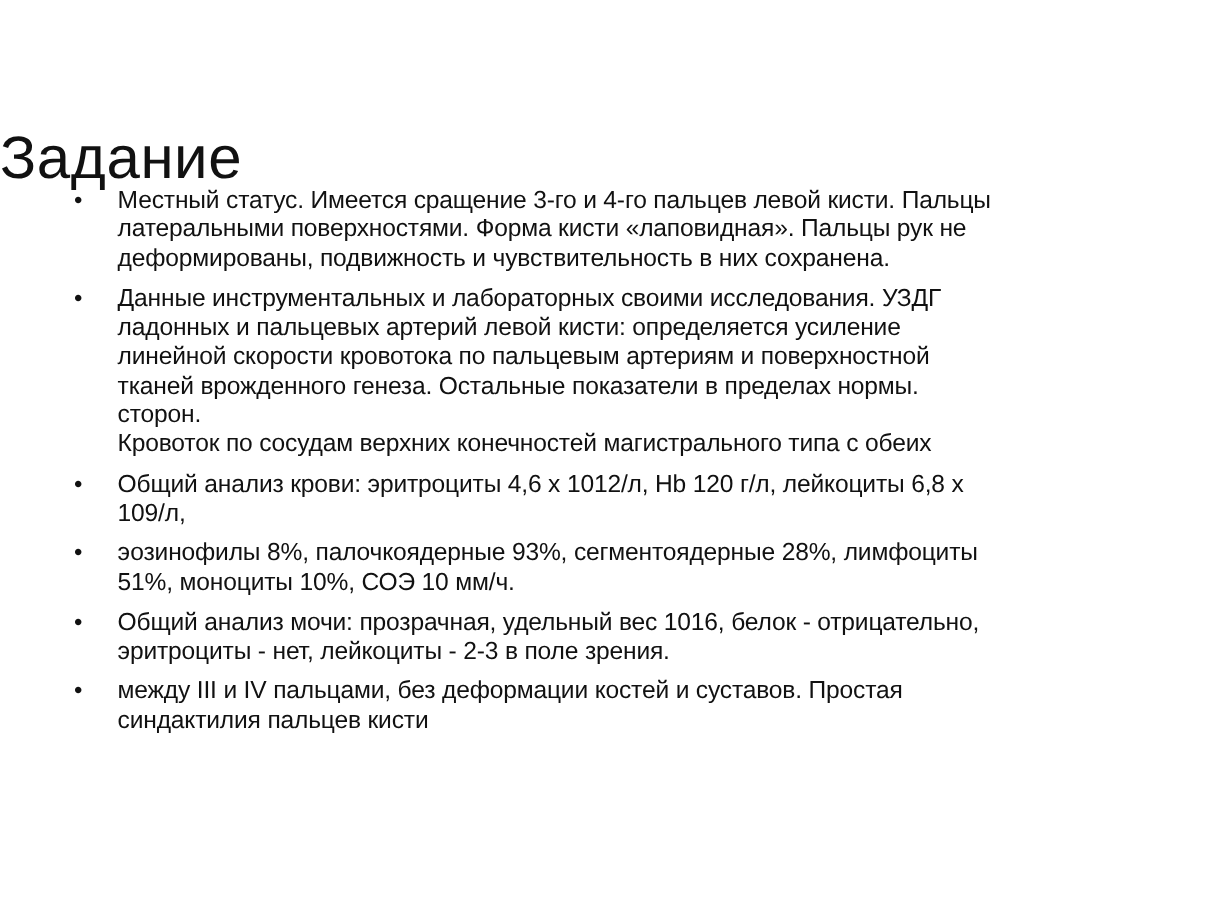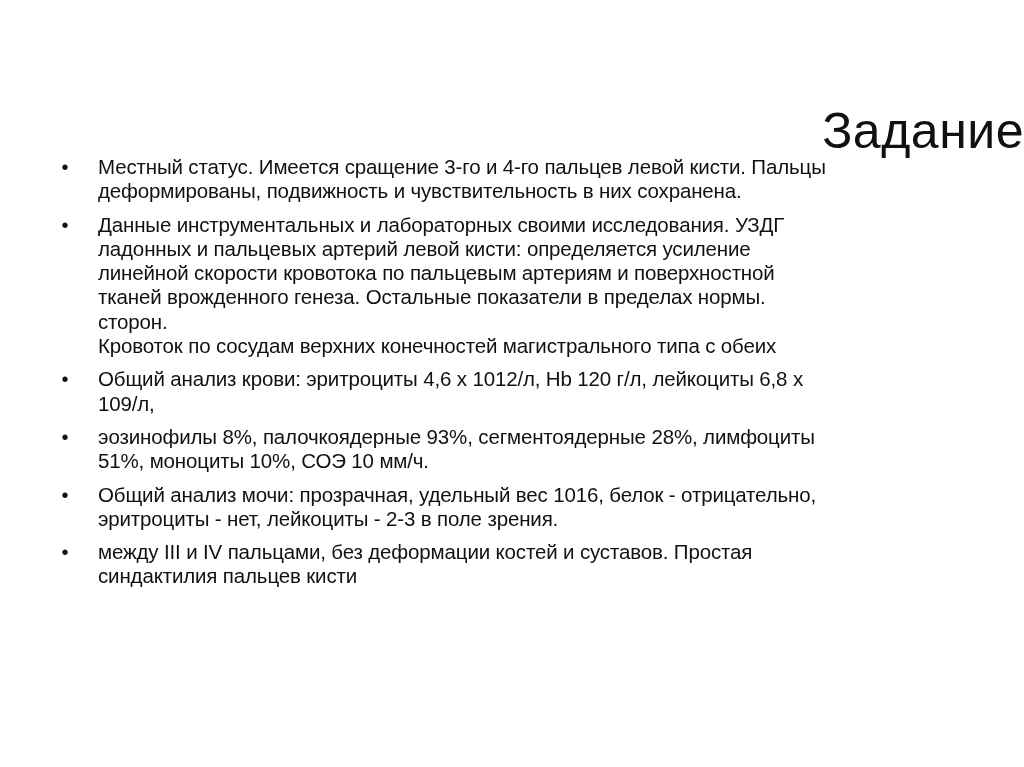--- a/index.html
+++ b/index.html
@@ -13,21 +13,21 @@
       position: relative;
       overflow: hidden;
       font-family: "Liberation Sans", sans-serif;
       color: #111111;
     }
     .slide-title {
       position: absolute;
       left: 0;
       top: 62px;
       width: 1024px;
-      text-align: right;
+      text-align: left;
       font-size: 50px;
       line-height: 70px;
       font-weight: normal;
       letter-spacing: 0.5px;
     }
     .bullets {
       position: absolute;
       left: 58px;
       top: 155px;
       width: 920px;
@@ -62,20 +62,21 @@
 </head>
 <body>
 
 <h1 class="slide-title">Задание</h1>
 
 <ul class="bullets">
 
   <li class="bullet-item">
     <span class="bullet-dot">•</span>
     <span class="line"><span class="lead">Местный статус</span><span>. Имеется сращение 3-го и 4-го пальцев левой кисти. Пальцы</span></span>
+    <span class="line">латеральными поверхностями. Форма кисти «лаповидная». Пальцы рук не</span>
     <span class="line">деформированы, подвижность и чувствительность в них сохранена.</span>
   </li>
 
   <li class="bullet-item">
     <span class="bullet-dot">•</span>
     <span class="line"><span class="lead">Данные инструментальных и лабораторных своими исследования</span><span>. УЗДГ</span></span>
     <span class="line">ладонных и пальцевых артерий левой кисти: определяется усиление</span>
     <span class="line">линейной скорости кровотока по пальцевым артериям и поверхностной</span>
     <span class="line">тканей врожденного генеза. Остальные показатели в пределах нормы.</span>
     <span class="line">сторон.</span>

